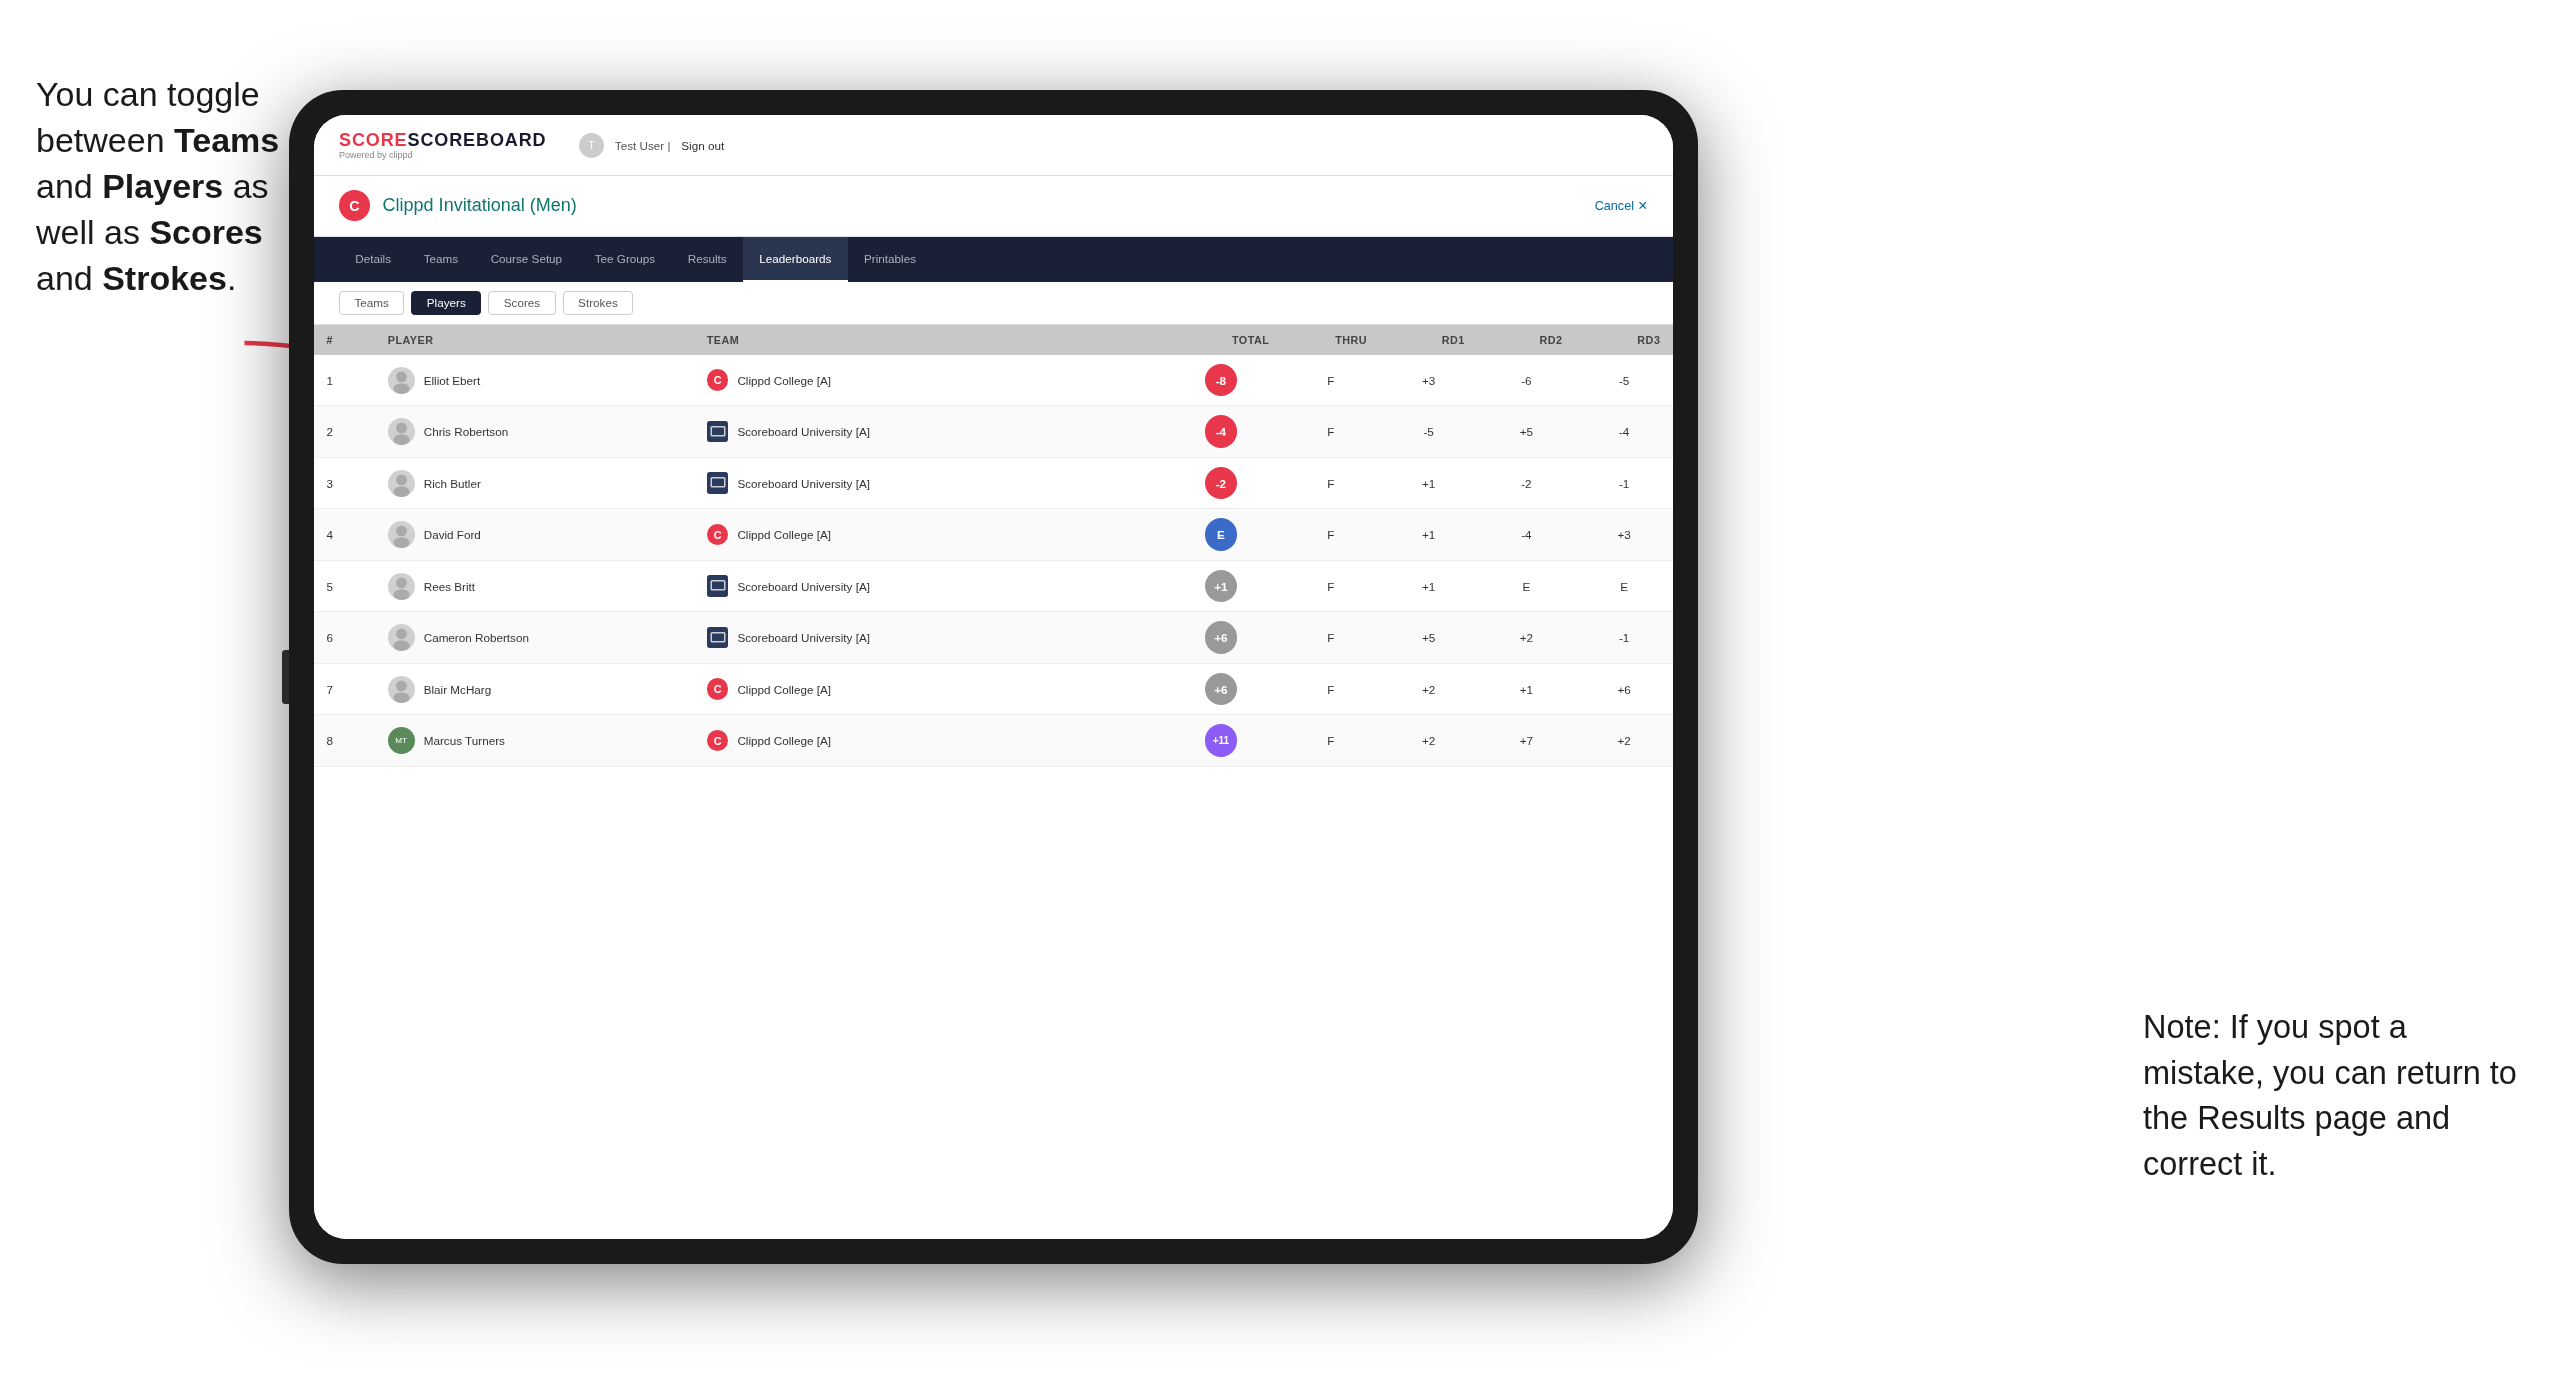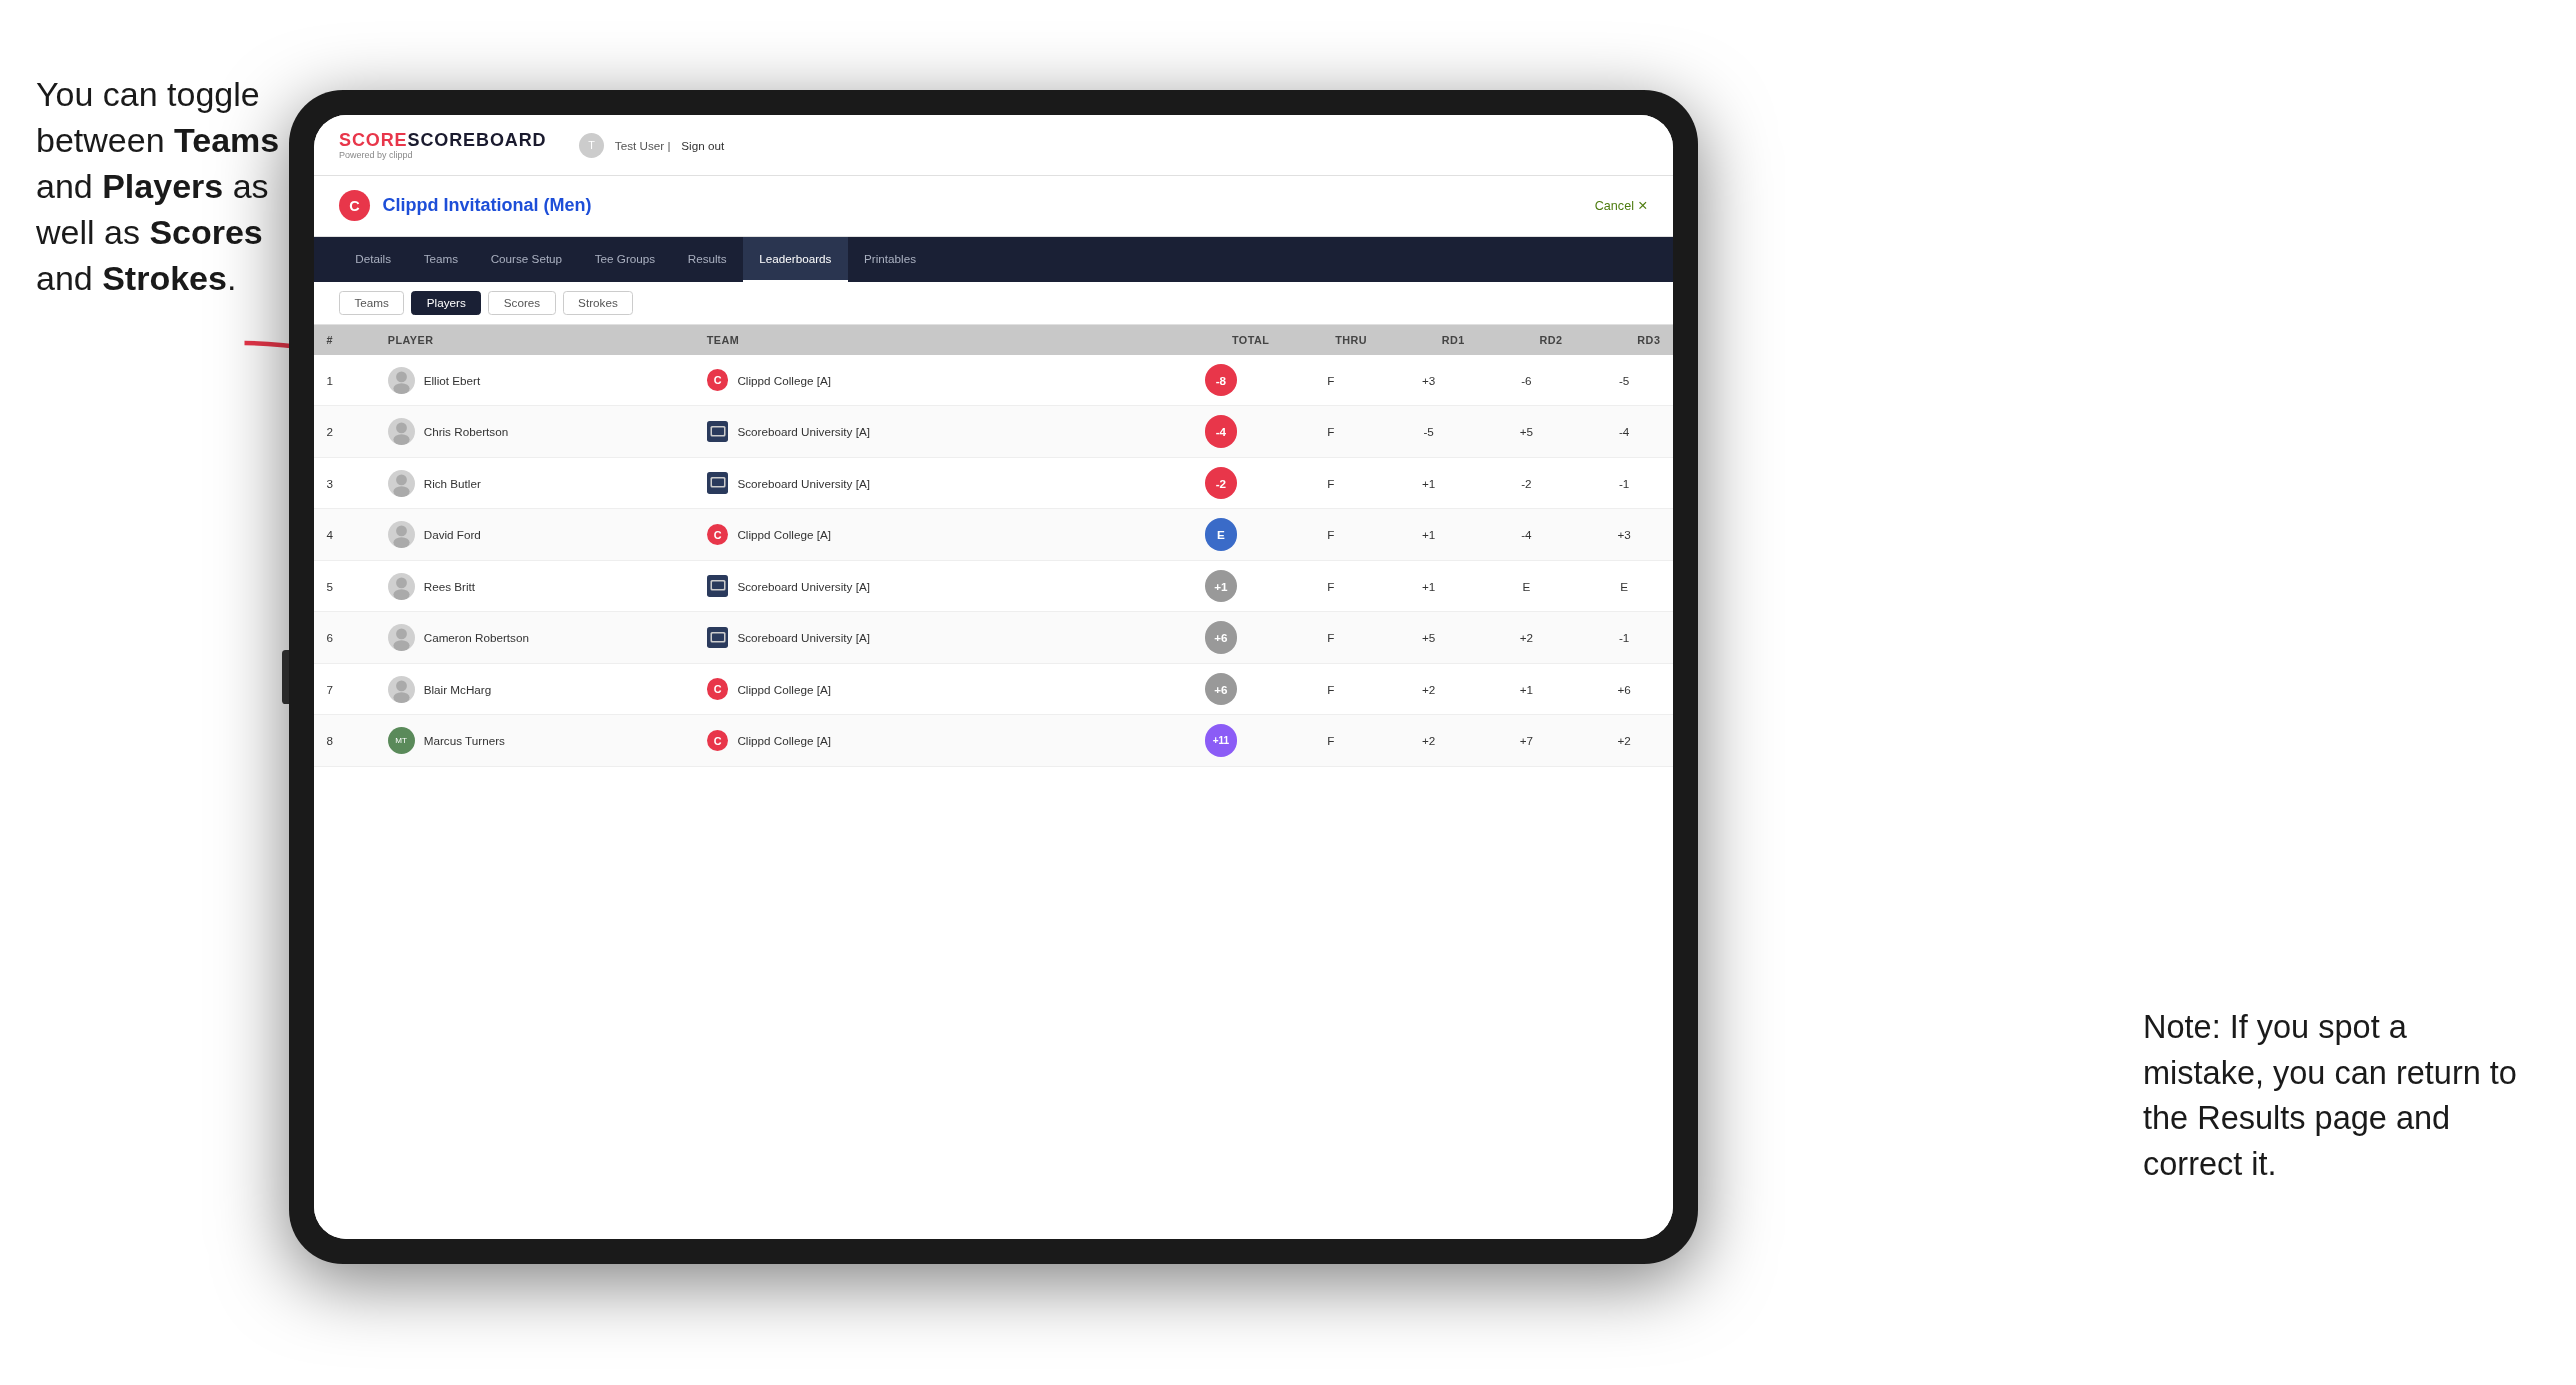--- a/index.html
+++ b/index.html
@@ -151,28 +151,28 @@
       font-size: 14.4px;
       margin-right: 12.6px;
     }
 
     .tournament-title {
       font-size: 18px;
       font-weight: 600;
       color: #1a1a2e;
     }
     .tournament-title span {
-      color: #1d4ed8;
-      font-weight: 700;
+      color: #0f766e;
+      font-weight: 400;
     }
 
     .cancel-btn {
       margin-left: auto;
       font-size: 12.6px;
-      color: #4d7c0f;
+      color: #0369a1;
       cursor: pointer;
     }
 
     
     .sub-nav {
       background: #1a2035;
       display: flex;
       align-items: center;
       padding: 0 25px;
       height: 45px;

